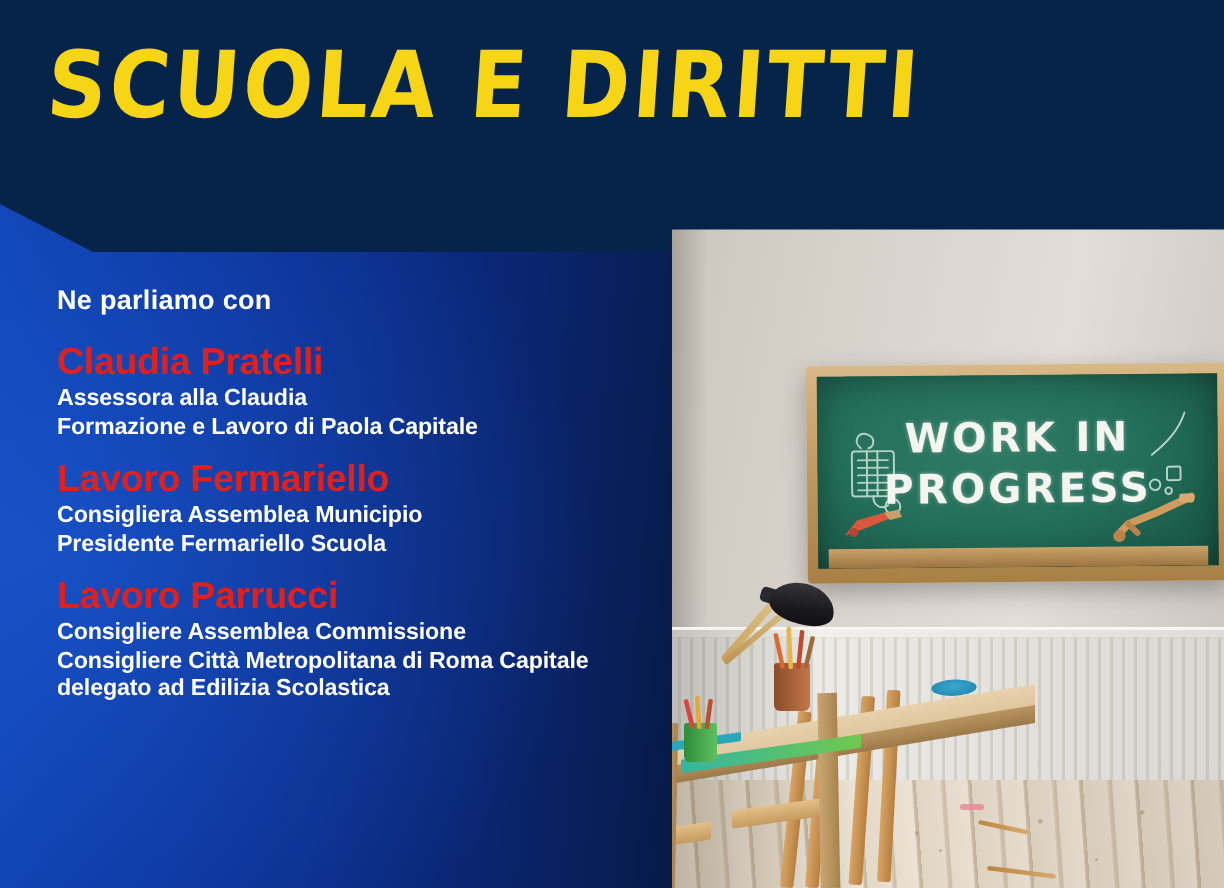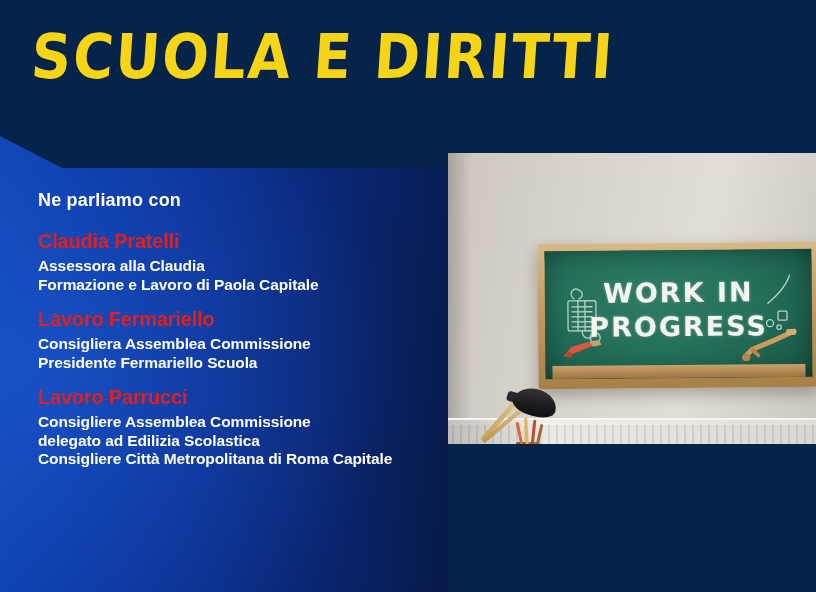--- a/index.html
+++ b/index.html
@@ -12,21 +12,21 @@
   #poster {
     position: relative;
     width: 816px; height: 592px;
     overflow: hidden;
     background: #062349;
   }
 
   
   .photo {
     position: absolute;
-    left: 430px; top: 0; width: 386px; height: 444px;
+    left: 430px; top: 0; width: 386px; height: 592px;
     overflow: hidden;
     background: #eab308;
   }
   .wall-upper {
     position: absolute; left: 0; top: 0; width: 100%; height: 420px;
     background: linear-gradient(100deg, #c9c3ba 0%, #d6d1c9 35%, #e2ddd6 70%, #cdc8c1 100%);
   }
   .wall-shadow-left {
     position: absolute; left: 0; top: 0; width: 42px; height: 430px;
     background: linear-gradient(90deg, rgba(40,35,30,.40), rgba(40,35,30,0));
@@ -250,21 +250,21 @@
     color: #ffffff;
     font-weight: 700;
     font-size: 18px;
     letter-spacing: .2px;
     margin-bottom: 16px;
   }
   .speaker { margin-bottom: 11px; }
   .sp-name {
     color: #e0201c;
     font-weight: 700;
-    font-size: 20px;
+    font-size: 25px;
     line-height: 29px;
     letter-spacing: -.2px;
     margin-bottom: 1px;
   }
   .sp-role {
     color: #ffffff;
     font-weight: 700;
     font-size: 15.5px;
     line-height: 18.5px;
     letter-spacing: -.1px;
@@ -386,26 +386,26 @@
     <div class="intro">Ne parliamo con</div>
 
     <div class="speaker">
       <div class="sp-name">Claudia Pratelli</div>
       <div class="sp-role">Assessora alla Claudia</div>
       <div class="sp-role">Formazione e Lavoro di Paola Capitale</div>
     </div>
 
     <div class="speaker">
       <div class="sp-name">Lavoro Fermariello</div>
-      <div class="sp-role">Consigliera Assemblea Commissione</div>
+      <div class="sp-role">Consigliera Assemblea Municipio</div>
       <div class="sp-role">Presidente Fermariello Scuola</div>
     </div>
 
     <div class="speaker">
       <div class="sp-name">Lavoro Parrucci</div>
       <div class="sp-role">Consigliere Assemblea Commissione</div>
+      <div class="sp-role">Consigliere Città Metropolitana di Roma Capitale</div>
       <div class="sp-role">delegato ad Edilizia Scolastica</div>
-      <div class="sp-role">Consigliere Città Metropolitana di Roma Capitale</div>
     </div>
 
   </div>
 
 </div>
 
 </body></html>

